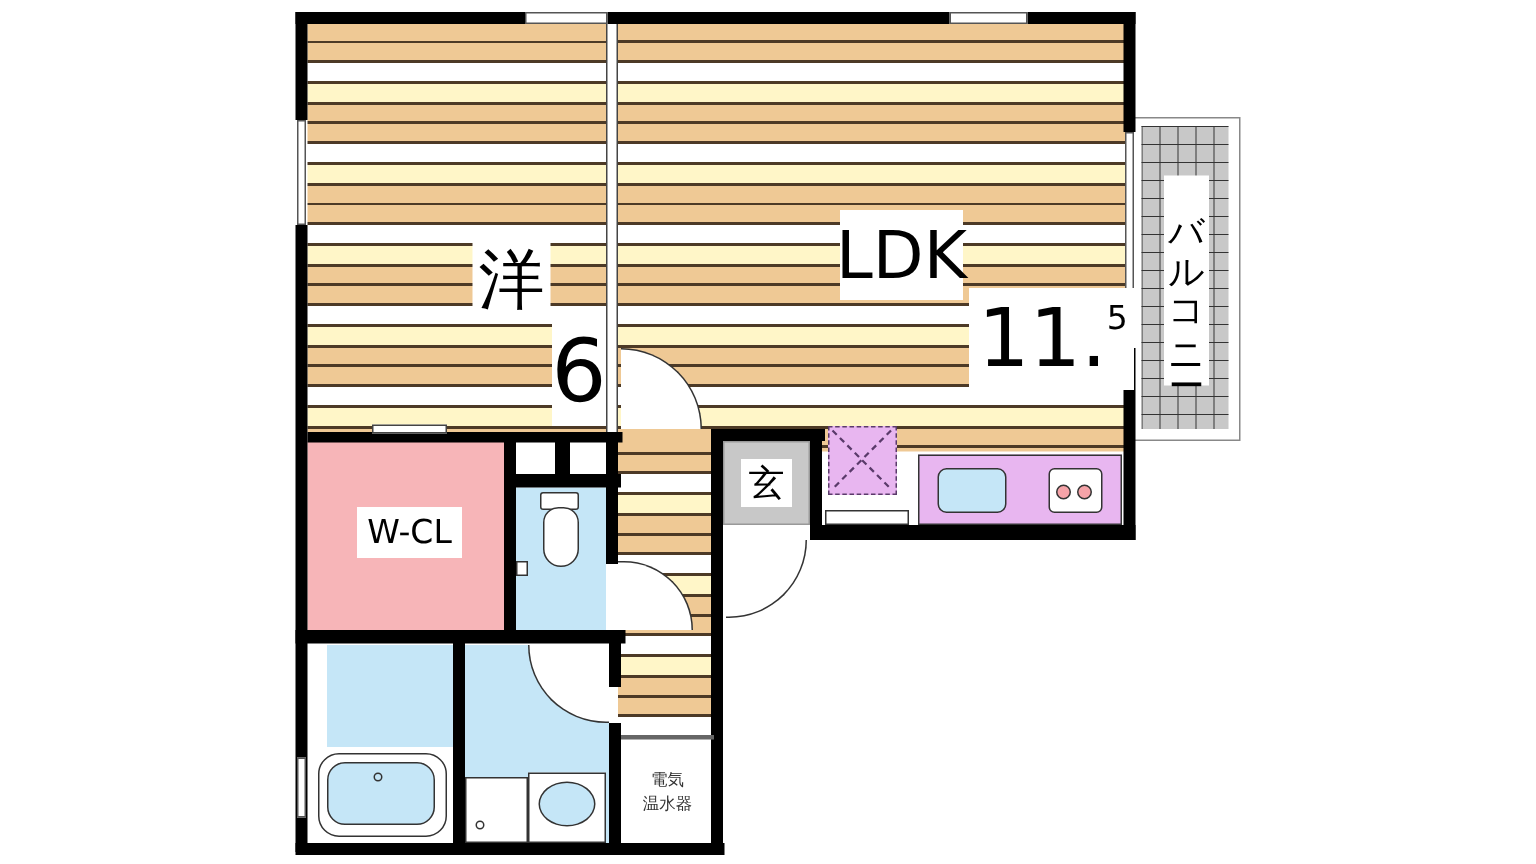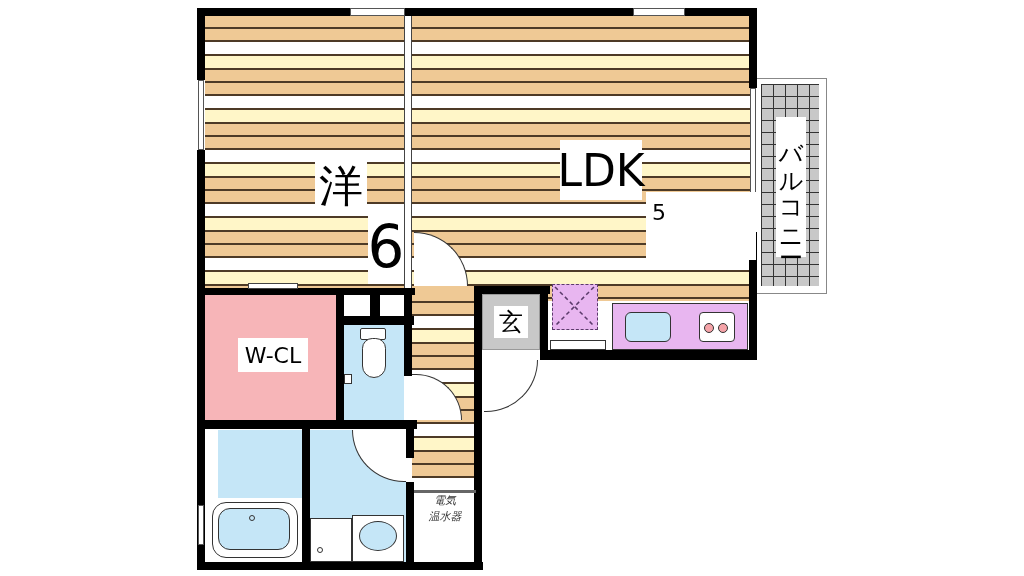--- a/index.html
+++ b/index.html
@@ -77,21 +77,21 @@
 
 <div class="abs" style="left:218px;top:430px;width:84px;height:76px;background:#c5e6f7;"></div>
 <div class="abs" style="left:208px;top:498px;width:96px;height:64px;background:#fff;"></div>
 <div class="abs" style="left:212px;top:502px;width:86px;height:56px;background:#fff;border:1.5px solid #333;border-radius:14px;">
   <div class="abs" style="left:5px;top:5px;width:72px;height:42px;background:#c5e6f7;border:1.5px solid #333;border-radius:12px;">
     <div class="abs" style="left:30px;top:6px;width:6px;height:6px;border:1px solid #333;border-radius:50%;"></div>
   </div>
 </div>
 
 <div class="abs" style="left:414px;top:495px;width:62px;height:67px;background:#fff;"></div>
-<div class="abs" style="left:414px;top:493px;width:62px;text-align:center;font-size:11px;line-height:16px;color:#333;font-style:italic;">
+<div class="abs" style="left:414px;top:512px;width:62px;text-align:center;font-size:11px;line-height:16px;color:#333;">
   <div>電気</div>
   <div>温水器</div>
 </div>
 
 <div class="wall" style="left:197px;top:8px;width:560px;height:8px;"></div>
 <div class="wall" style="left:197px;top:8px;width:8px;height:72px;"></div>
 <div class="wall" style="left:197px;top:150px;width:8px;height:418px;"></div>
 <div class="wall" style="left:749px;top:8px;width:8px;height:80px;"></div>
 <div class="wall" style="left:749px;top:232px;width:8px;height:128px;"></div>
 <div class="wall" style="left:197px;top:562px;width:286px;height:8px;"></div>
@@ -129,14 +129,15 @@
   <span style="font-size:44px;">洋</span>
 </div>
 <div class="label-box" style="left:368px;top:210px;width:36px;height:74px;">
   <span style="font-size:58px;line-height:1;">6</span>
 </div>
 
 <div class="label-box" style="left:560px;top:140px;width:82px;height:60px;">
   <span style="font-size:44px;">LDK</span>
 </div>
 <div class="label-box" style="left:646px;top:192px;width:104px;height:68px;justify-content:flex-start;padding-left:6px;">
+  <span style="font-size:54px;line-height:1;">11.</span>
   <span style="font-size:22px;align-self:flex-start;margin-top:8px;">5</span>
 </div>
 
 </body></html>

